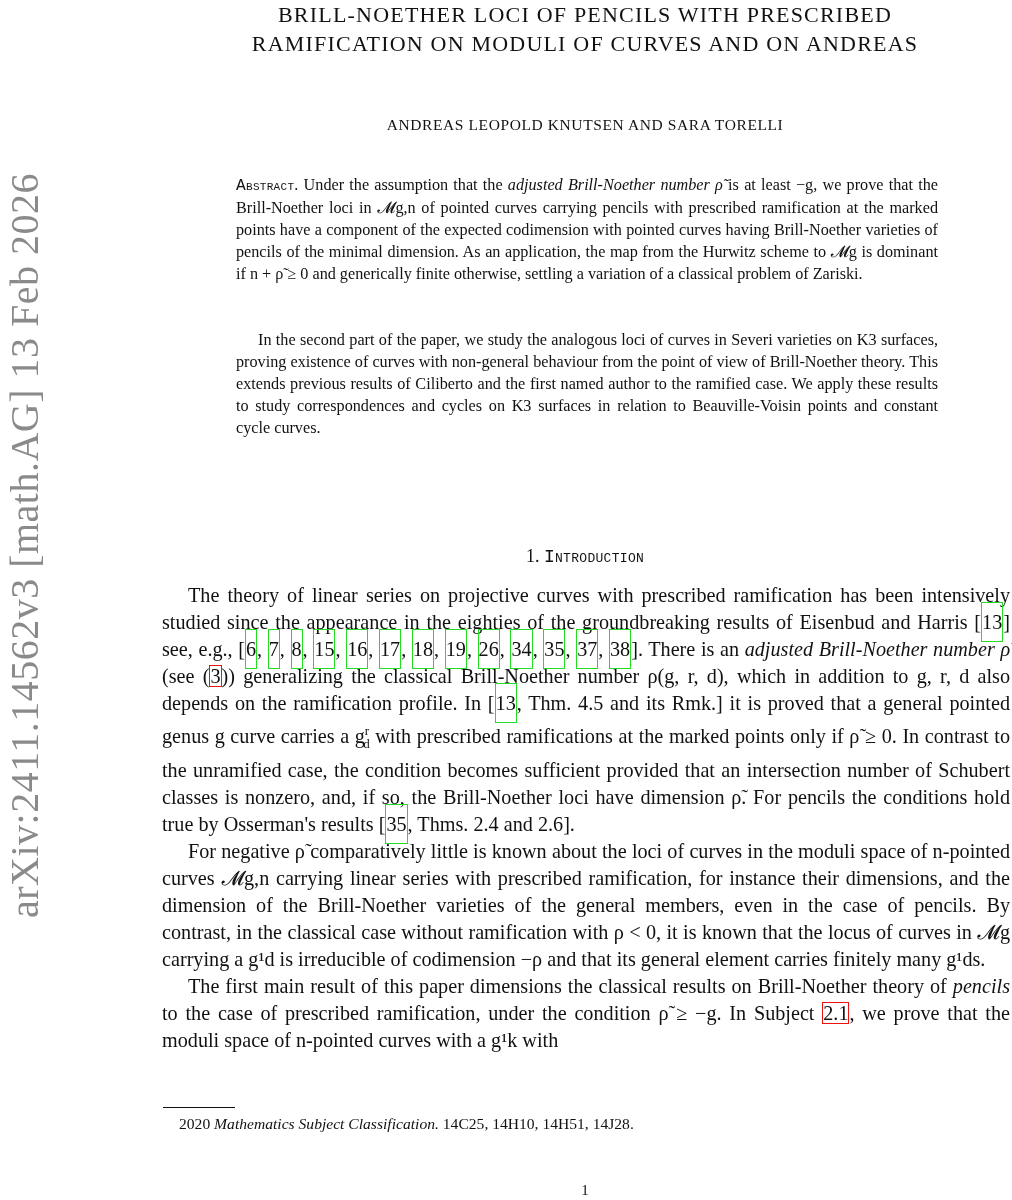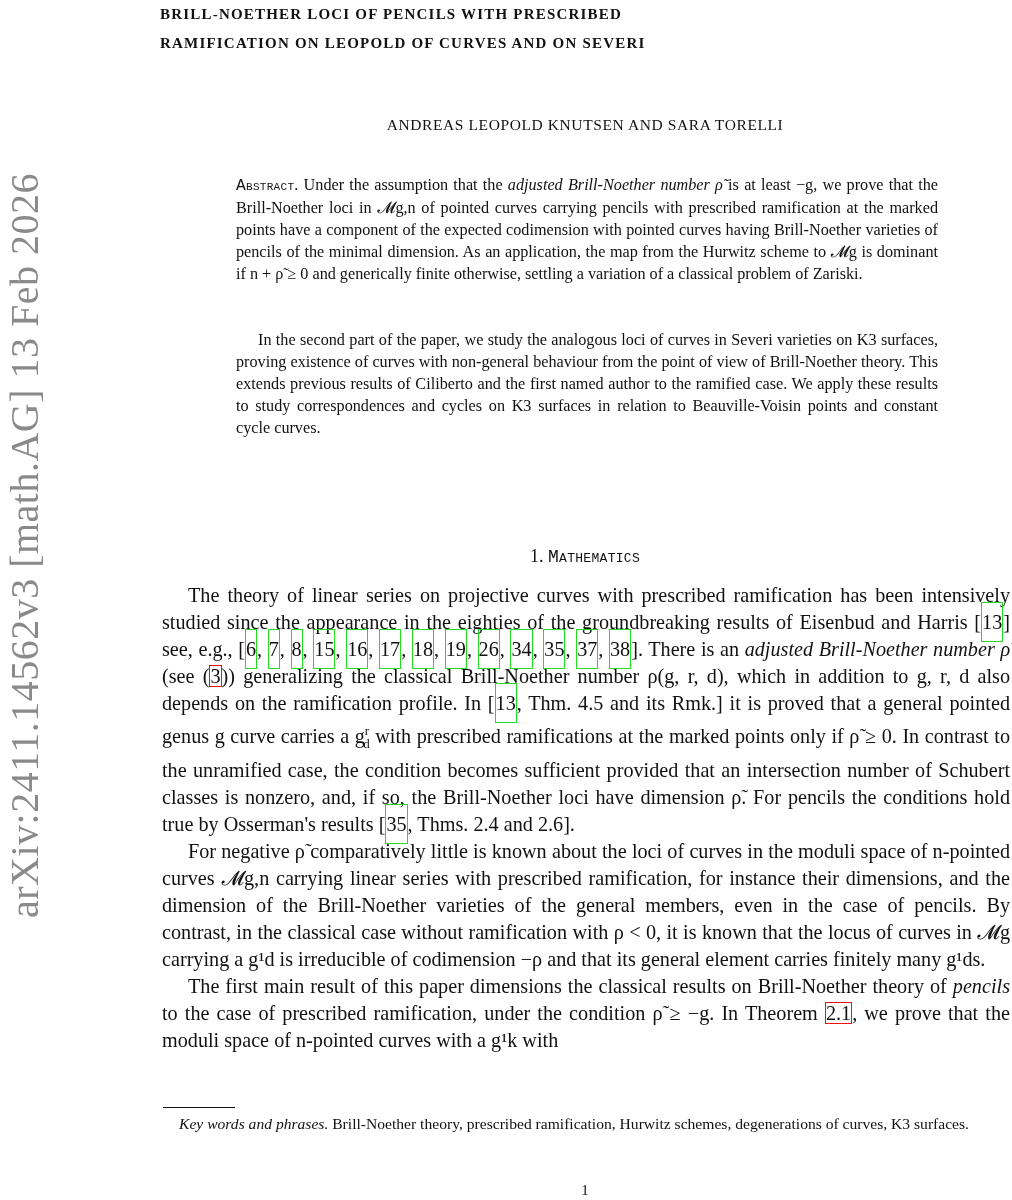--- a/index.html
+++ b/index.html
@@ -11,21 +11,21 @@
     position: absolute; left: 2px; top: 150px; width: 46px; height: 790px;
     display: flex; align-items: center; justify-content: center;
   }
   .arxiv-stamp span {
     display: block; transform: rotate(-90deg); white-space: nowrap;
     font-size: 40px; color: #8a8a8a; letter-spacing: 0.5px;
     font-family: "Liberation Serif", serif;
   }
   .title {
     position: absolute; left: 160px; width: 850px; top: 0px;
-    text-align: left; font-weight: bold; font-size: 15px; line-height: 29px;
+    text-align: center; font-weight: normal; font-size: 22px; line-height: 29px;
     letter-spacing: 1.2px;
   }
   .title .line { display: block; white-space: nowrap; }
   .title i { font-style: italic; }
   .authors {
     position: absolute; left: 160px; width: 850px; top: 116px;
     text-align: center; font-size: 15.5px; letter-spacing: 0.6px;
   }
   .abstract {
     position: absolute; left: 236px; width: 702px; top: 174px;
@@ -64,39 +64,39 @@
 </style>
 </head>
 <body>
 
 <div class="arxiv-stamp">
   <span>arXiv:2411.14562v3  [math.AG]  13 Feb 2026</span>
 </div>
 
 <div class="title">
   <span class="line">BRILL-NOETHER LOCI OF PENCILS WITH PRESCRIBED</span>
-  <span class="line">RAMIFICATION ON LEOPOLD OF CURVES AND ON SEVERI</span>
+  <span class="line">RAMIFICATION ON MODULI OF CURVES AND ON ANDREAS</span>
 </div>
 
 <div class="authors">ANDREAS LEOPOLD KNUTSEN AND SARA TORELLI</div>
 
 <div class="abstract">
   <p><span class="sc">Abstract</span><span>. Under the assumption that the </span><i>adjusted Brill-Noether number ρ̃</i><span> is at least −g, we prove that the Brill-Noether loci in 𝓜g,n of pointed curves carrying pencils with prescribed ramification at the marked points have a component of the expected codimension with pointed curves having Brill-Noether varieties of pencils of the minimal dimension. As an application, the map from the Hurwitz scheme to 𝓜g is dominant if n + ρ̃ ≥ 0 and generically finite otherwise, settling a variation of a classical problem of Zariski.</span></p>
   <p class="indent">In the second part of the paper, we study the analogous loci of curves in Severi varieties on K3 surfaces, proving existence of curves with non-general behaviour from the point of view of Brill-Noether theory. This extends previous results of Ciliberto and the first named author to the ramified case. We apply these results to study correspondences and cycles on K3 surfaces in relation to Beauville-Voisin points and constant cycle curves.</p>
 </div>
 
 <div class="section-title">
   <span>1.</span>
-  <span class="sc">Mathematics</span>
+  <span class="sc">Introduction</span>
 </div>
 
 <div class="body-text">
   <p><span>The theory of linear series on projective curves with prescribed ramification has been intensively studied since the appearance in the eighties of the groundbreaking results of Eisenbud and Harris [</span><a class="cite-g">13</a><span>] see, e.g., [</span><span id="cite-list"><a class="cite-g">6</a><span>, </span><a class="cite-g">7</a><span>, </span><a class="cite-g">8</a><span>, </span><a class="cite-g">15</a><span>, </span><a class="cite-g">16</a><span>, </span><a class="cite-g">17</a><span>, </span><a class="cite-g">18</a><span>, </span><a class="cite-g">19</a><span>, </span><a class="cite-g">26</a><span>, </span><a class="cite-g">34</a><span>, </span><a class="cite-g">35</a><span>, </span><a class="cite-g">37</a><span>, </span><a class="cite-g">38</a></span><span>]. There is an </span><i>adjusted Brill-Noether number ρ̃</i><span> (see (</span><a class="cite-r">3</a><span>)) generalizing the classical Brill-Noether number ρ(g, r, d), which in addition to g, r, d also depends on the ramification profile. In [</span><a class="cite-g">13</a><span>, Thm. 4.5 and its Rmk.] it is proved that a general pointed genus g curve carries a g</span><sup style="font-size:13px">r</sup><sub style="font-size:13px;margin-left:-6px">d</sub><span> with prescribed ramifications at the marked points only if ρ̃ ≥ 0. In contrast to the unramified case, the condition becomes sufficient provided that an intersection number of Schubert classes is nonzero, and, if so, the Brill-Noether loci have dimension ρ̃. For pencils the conditions hold true by Osserman's results [</span><a class="cite-g">35</a><span>, Thms. 2.4 and 2.6].</span></p>
   <p>For negative ρ̃ comparatively little is known about the loci of curves in the moduli space of n-pointed curves 𝓜g,n carrying linear series with prescribed ramification, for instance their dimensions, and the dimension of the Brill-Noether varieties of the general members, even in the case of pencils. By contrast, in the classical case without ramification with ρ &lt; 0, it is known that the locus of curves in 𝓜g carrying a g¹d is irreducible of codimension −ρ and that its general element carries finitely many g¹ds.</p>
-  <p><span>The first main result of this paper dimensions the classical results on Brill-Noether theory of </span><i>pencils</i><span> to the case of prescribed ramification, under the condition ρ̃ ≥ −g. In Theorem </span><a class="cite-r">2.1</a><span>, we prove that the moduli space of n-pointed curves with a g¹k with</span></p>
+  <p><span>The first main result of this paper dimensions the classical results on Brill-Noether theory of </span><i>pencils</i><span> to the case of prescribed ramification, under the condition ρ̃ ≥ −g. In Subject </span><a class="cite-r">2.1</a><span>, we prove that the moduli space of n-pointed curves with a g¹k with</span></p>
 </div>
 
 <div class="footnote-rule"></div>
 <div class="footnotes">
-  <p><i>Key words and phrases.</i><span> Brill-Noether theory, prescribed ramification, Hurwitz schemes, degenerations of curves, K3 surfaces.</span></p>
+  <p><span>2020 </span><i>Mathematics Subject Classification.</i><span> 14C25, 14H10, 14H51, 14J28.</span></p>
 </div>
 
 <div class="page-number">1</div>
 
 </body></html>

